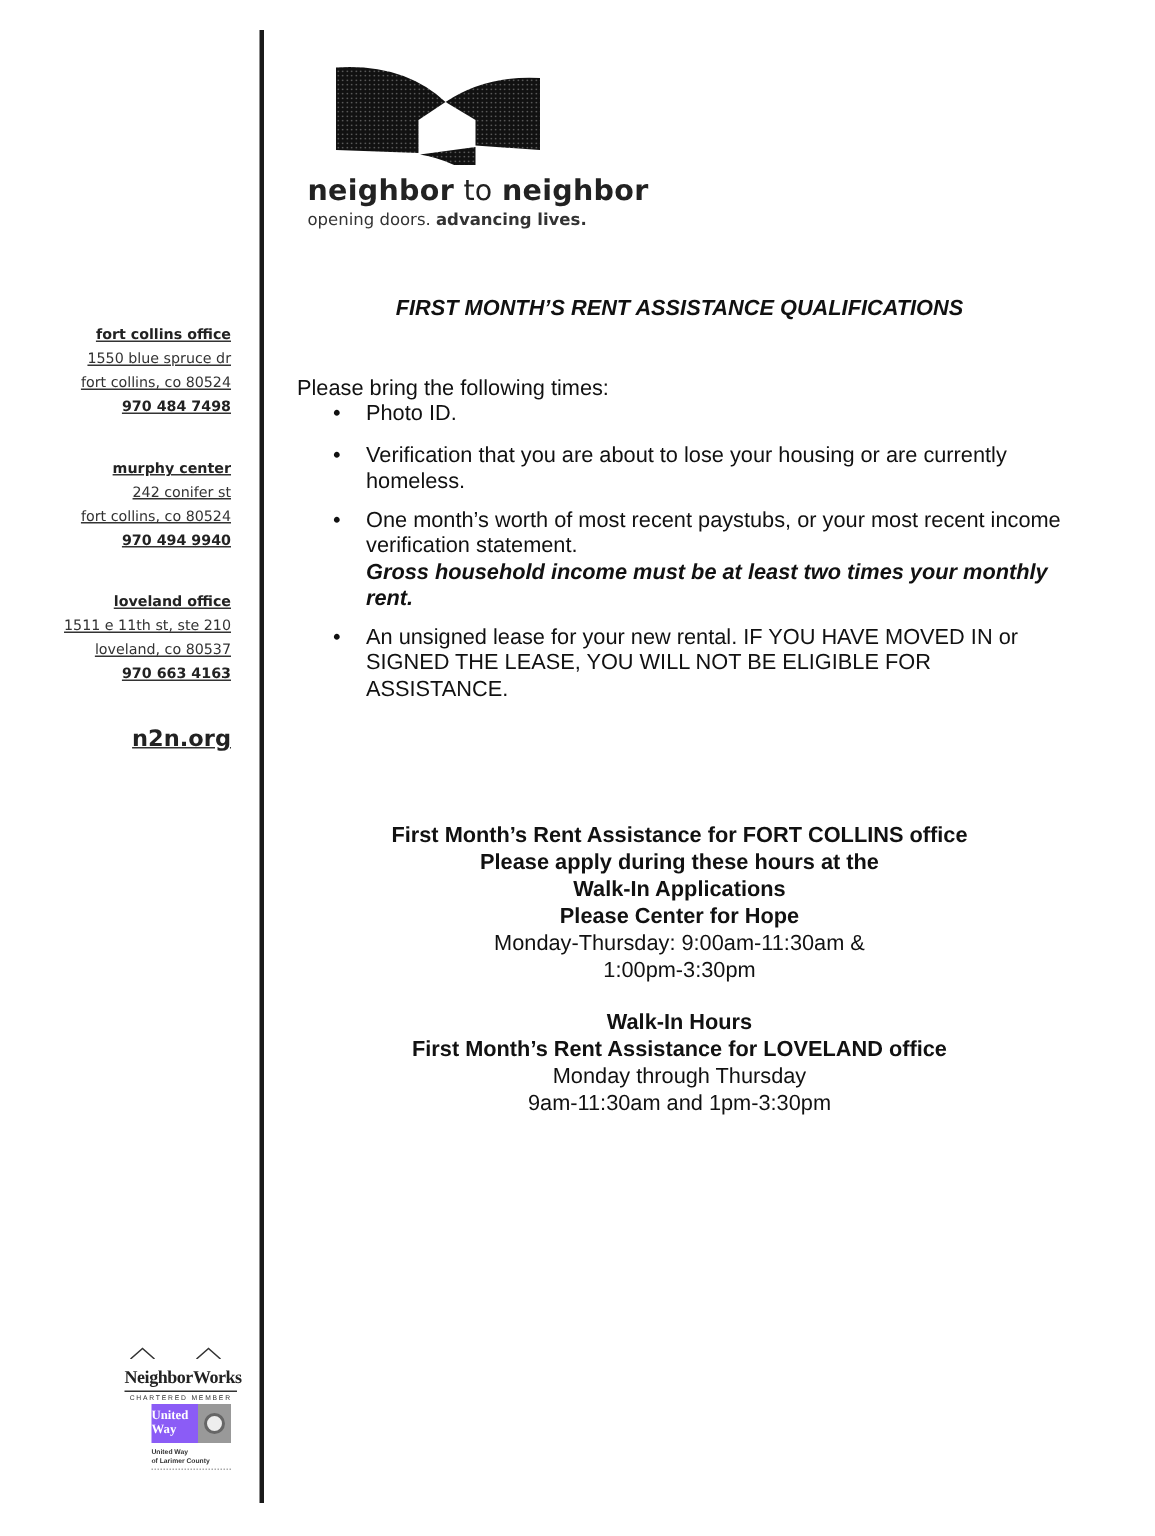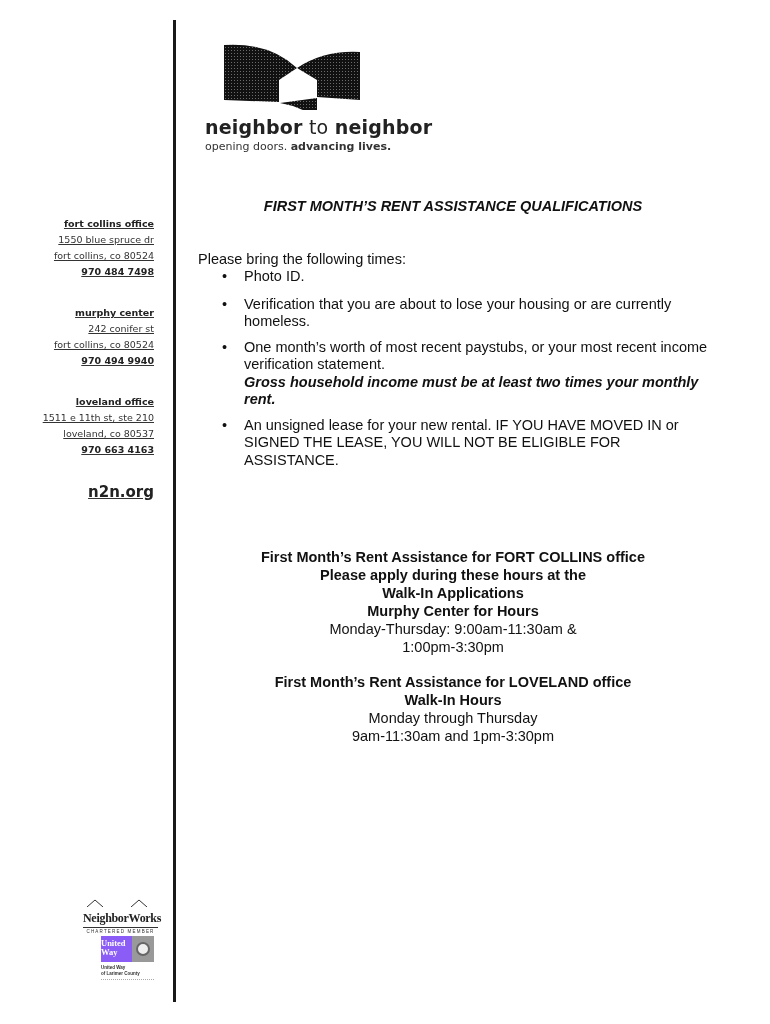--- a/index.html
+++ b/index.html
@@ -137,23 +137,23 @@
       <span class="bullet">•</span>
       <span>An unsigned lease for your new rental. IF YOU HAVE MOVED IN or SIGNED THE LEASE, YOU WILL NOT BE ELIGIBLE FOR ASSISTANCE.</span>
     </li>
   </ul>
 </div>
 
 <div class="section fc">
   <div class="b">First Month’s Rent Assistance for FORT COLLINS office</div>
   <div class="b">Please apply during these hours at the</div>
   <div class="b">Walk-In Applications</div>
-  <div class="b">Murphy Center for Hours</div>
+  <div class="b">Please Center for Hope</div>
   <div>Monday-Thursday: 9:00am-11:30am &amp;</div>
   <div>1:00pm-3:30pm</div>
 </div>
 
 <div class="section lv">
+  <div class="b">Walk-In Hours</div>
   <div class="b">First Month’s Rent Assistance for LOVELAND office</div>
-  <div class="b">Walk-In Hours</div>
   <div>Monday through Thursday</div>
   <div>9am-11:30am and 1pm-3:30pm</div>
 </div>
 
 </body></html>

